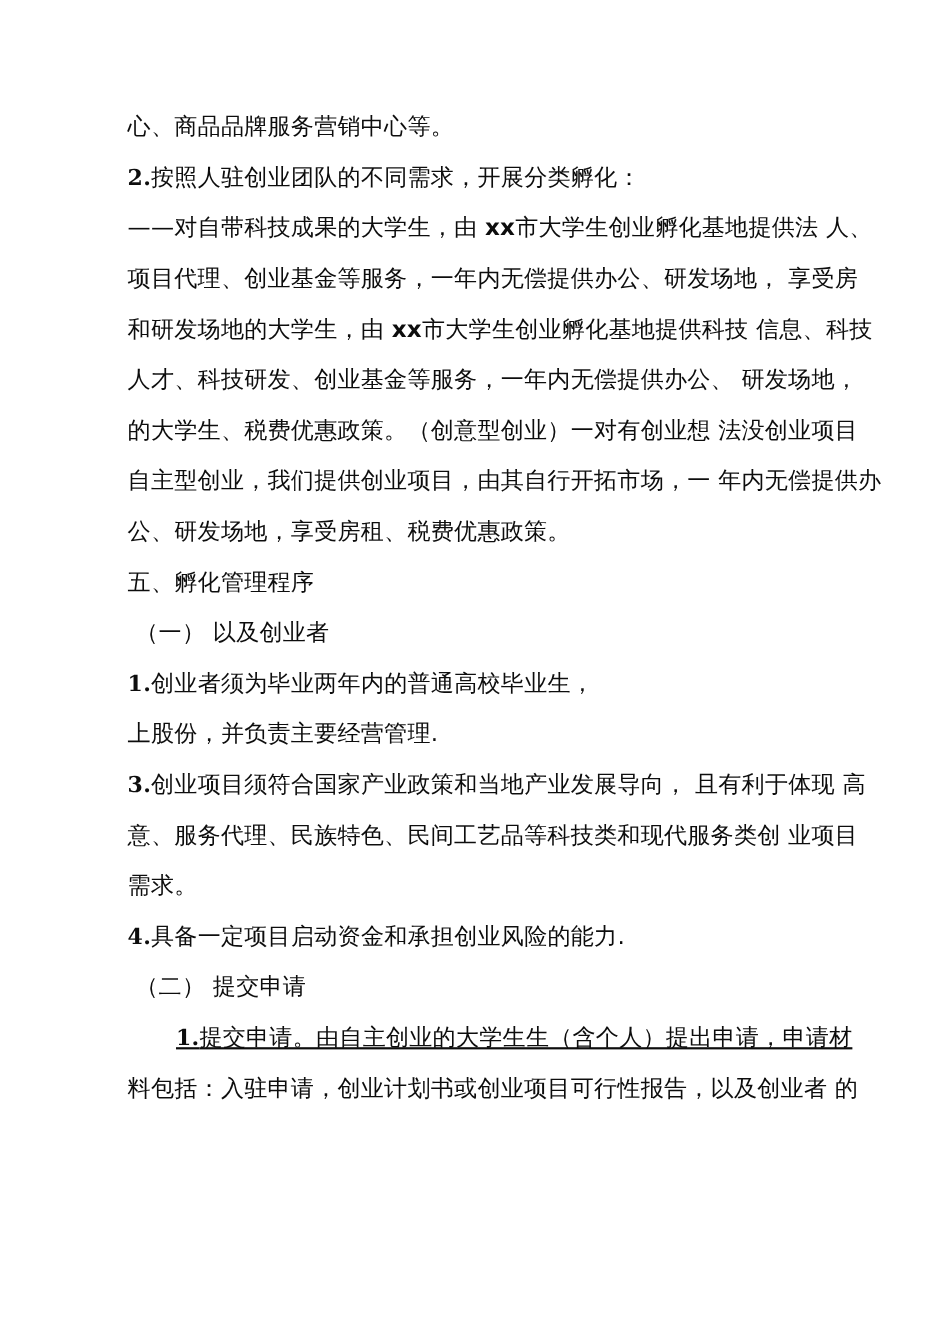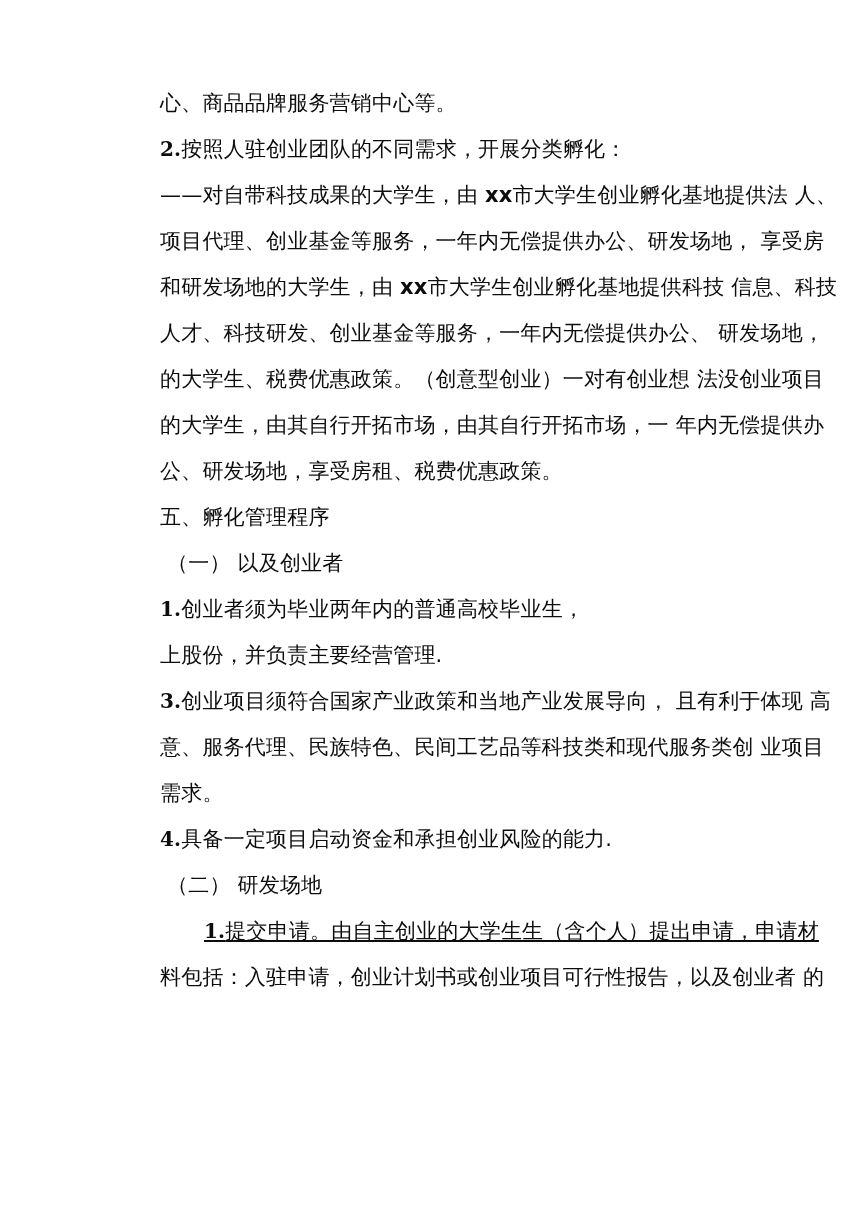--- a/index.html
+++ b/index.html
@@ -14,23 +14,22 @@
   #page {
     position: relative;
     width: 860px;
     height: 1218px;
     background: #ffffff;
     overflow: hidden;
   }
   #doc-body {
     position: absolute;
     left: 116px;
-    top: 80px;
+    top: 92px;
     width: 632px;
-    margin-left: 44px;
   }
   .line {
     font-size: 21px;
     line-height: 46px;
     height: 46px;
     color: #0d0d0d;
     white-space: pre;
     letter-spacing: 0.2px;
     font-family: "DejaVu Sans", "Liberation Sans", sans-serif;
   }
@@ -50,27 +49,27 @@
 
 <div id="page" style="width: 860px; height: 1218px; background: rgb(255, 255, 255);">
   <div id="doc-body">
       <div class="line">心、商品品牌服务营销中心等。</div>
       <div class="line"><span class="num">2.</span>按照人驻创业团队的不同需求，开展分类孵化：</div>
       <div class="line">——对自带科技成果的大学生，由 <span class="bold">xx</span>市大学生创业孵化基地提供法 人、</div>
       <div class="line">项目代理、创业基金等服务，一年内无偿提供办公、研发场地， 享受房</div>
       <div class="line">和研发场地的大学生，由 <span class="bold">xx</span>市大学生创业孵化基地提供科技 信息、科技</div>
       <div class="line">人才、科技研发、创业基金等服务，一年内无偿提供办公、 研发场地，</div>
       <div class="line">的大学生、税费优惠政策。（创意型创业）一对有创业想 法没创业项目</div>
-      <div class="line">的大学生，由其自行开拓市场，由其自行开拓市场，一 年内无偿提供办</div>
+      <div class="line">自主型创业，我们提供创业项目，由其自行开拓市场，一 年内无偿提供办</div>
       <div class="line">公、研发场地，享受房租、税费优惠政策。</div>
       <div class="line">五、孵化管理程序</div>
       <div class="line ind-1">（一） 以及创业者</div>
       <div class="line"><span class="num">1.</span>创业者须为毕业两年内的普通高校毕业生，</div>
       <div class="line">上股份，并负责主要经营管理.</div>
       <div class="line"><span class="num">3.</span>创业项目须符合国家产业政策和当地产业发展导向， 且有利于体现 高</div>
       <div class="line">意、服务代理、民族特色、民间工艺品等科技类和现代服务类创 业项目</div>
       <div class="line">需求。</div>
       <div class="line"><span class="num">4.</span>具备一定项目启动资金和承担创业风险的能力.</div>
-      <div class="line ind-1">（二） 研发场地</div>
+      <div class="line ind-1">（二） 提交申请</div>
       <div class="line ind-2"><span class="num">1.</span>提交申请。由自主创业的大学生生（含个人）提出申请，申请材</div>
       <div class="line">料包括：入驻申请，创业计划书或创业项目可行性报告，以及创业者 的</div>
     </div>
 </div>
 
 </body></html>

